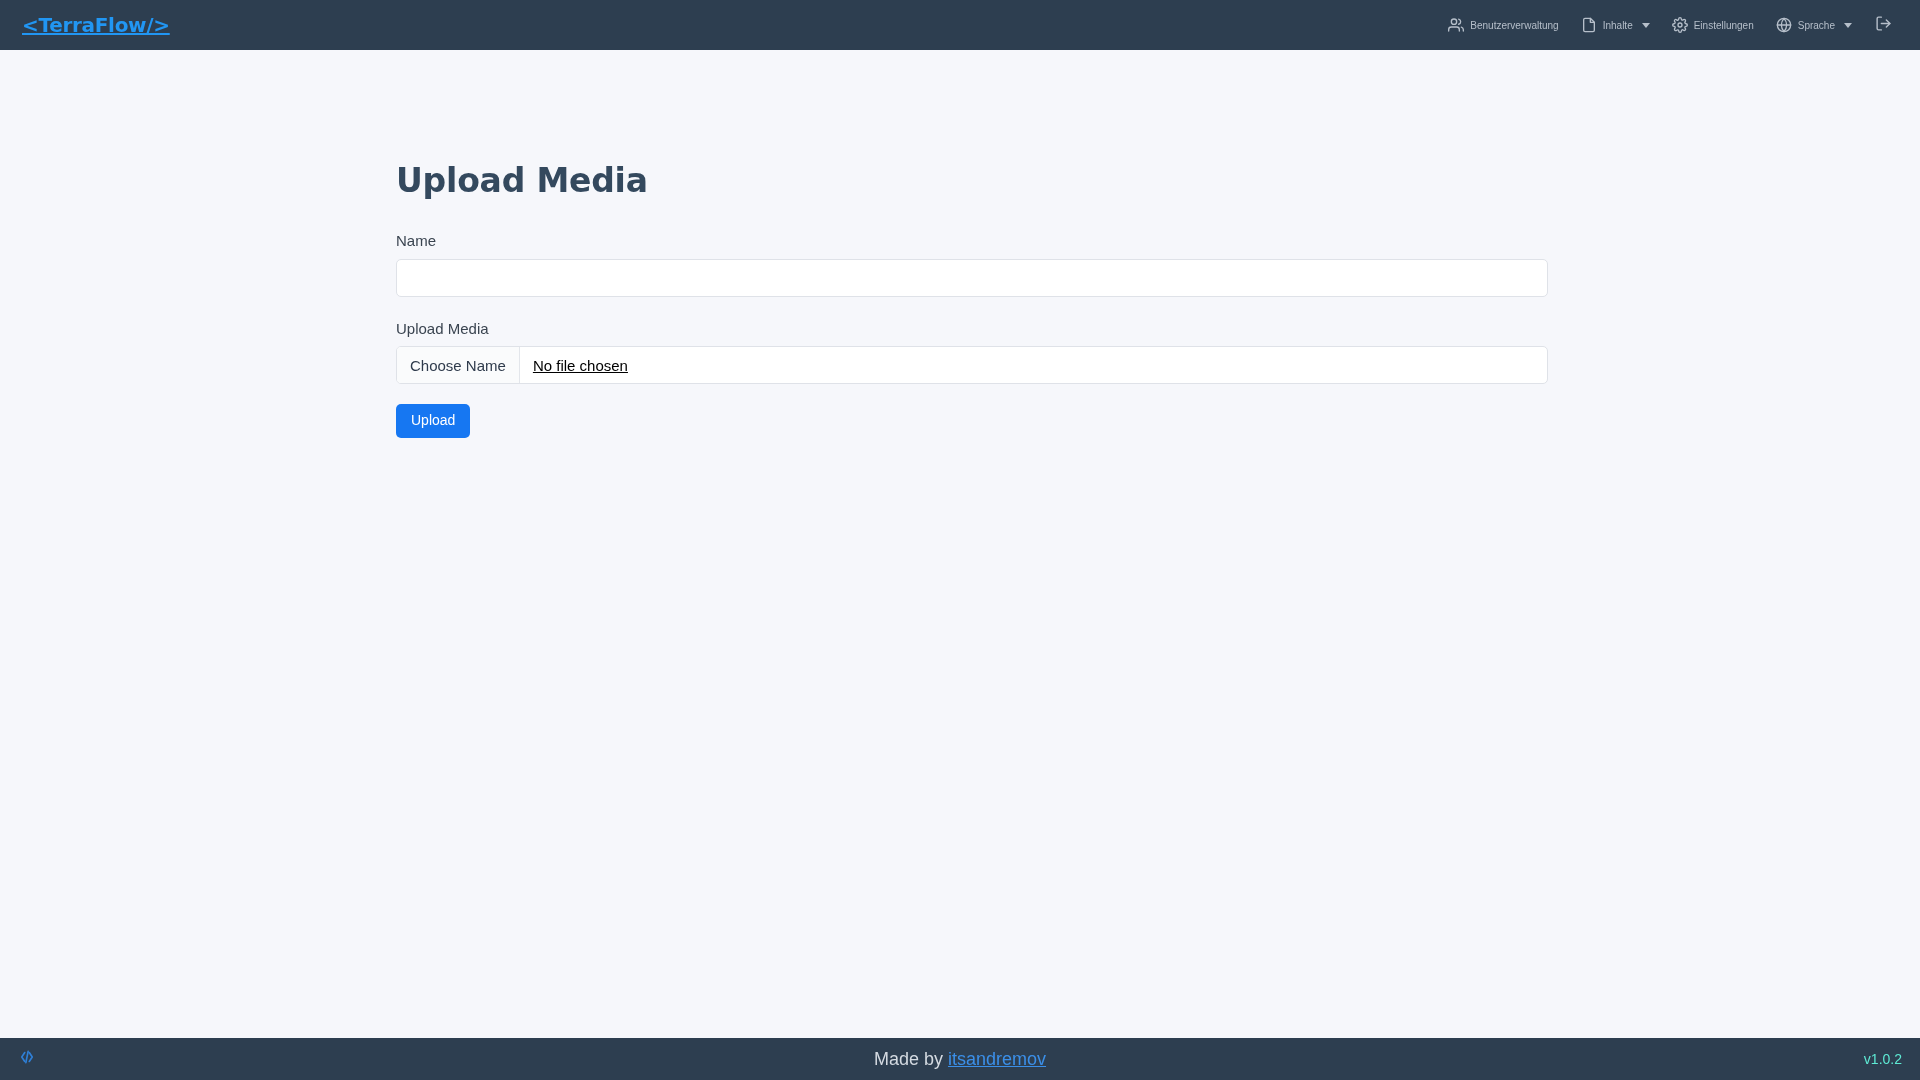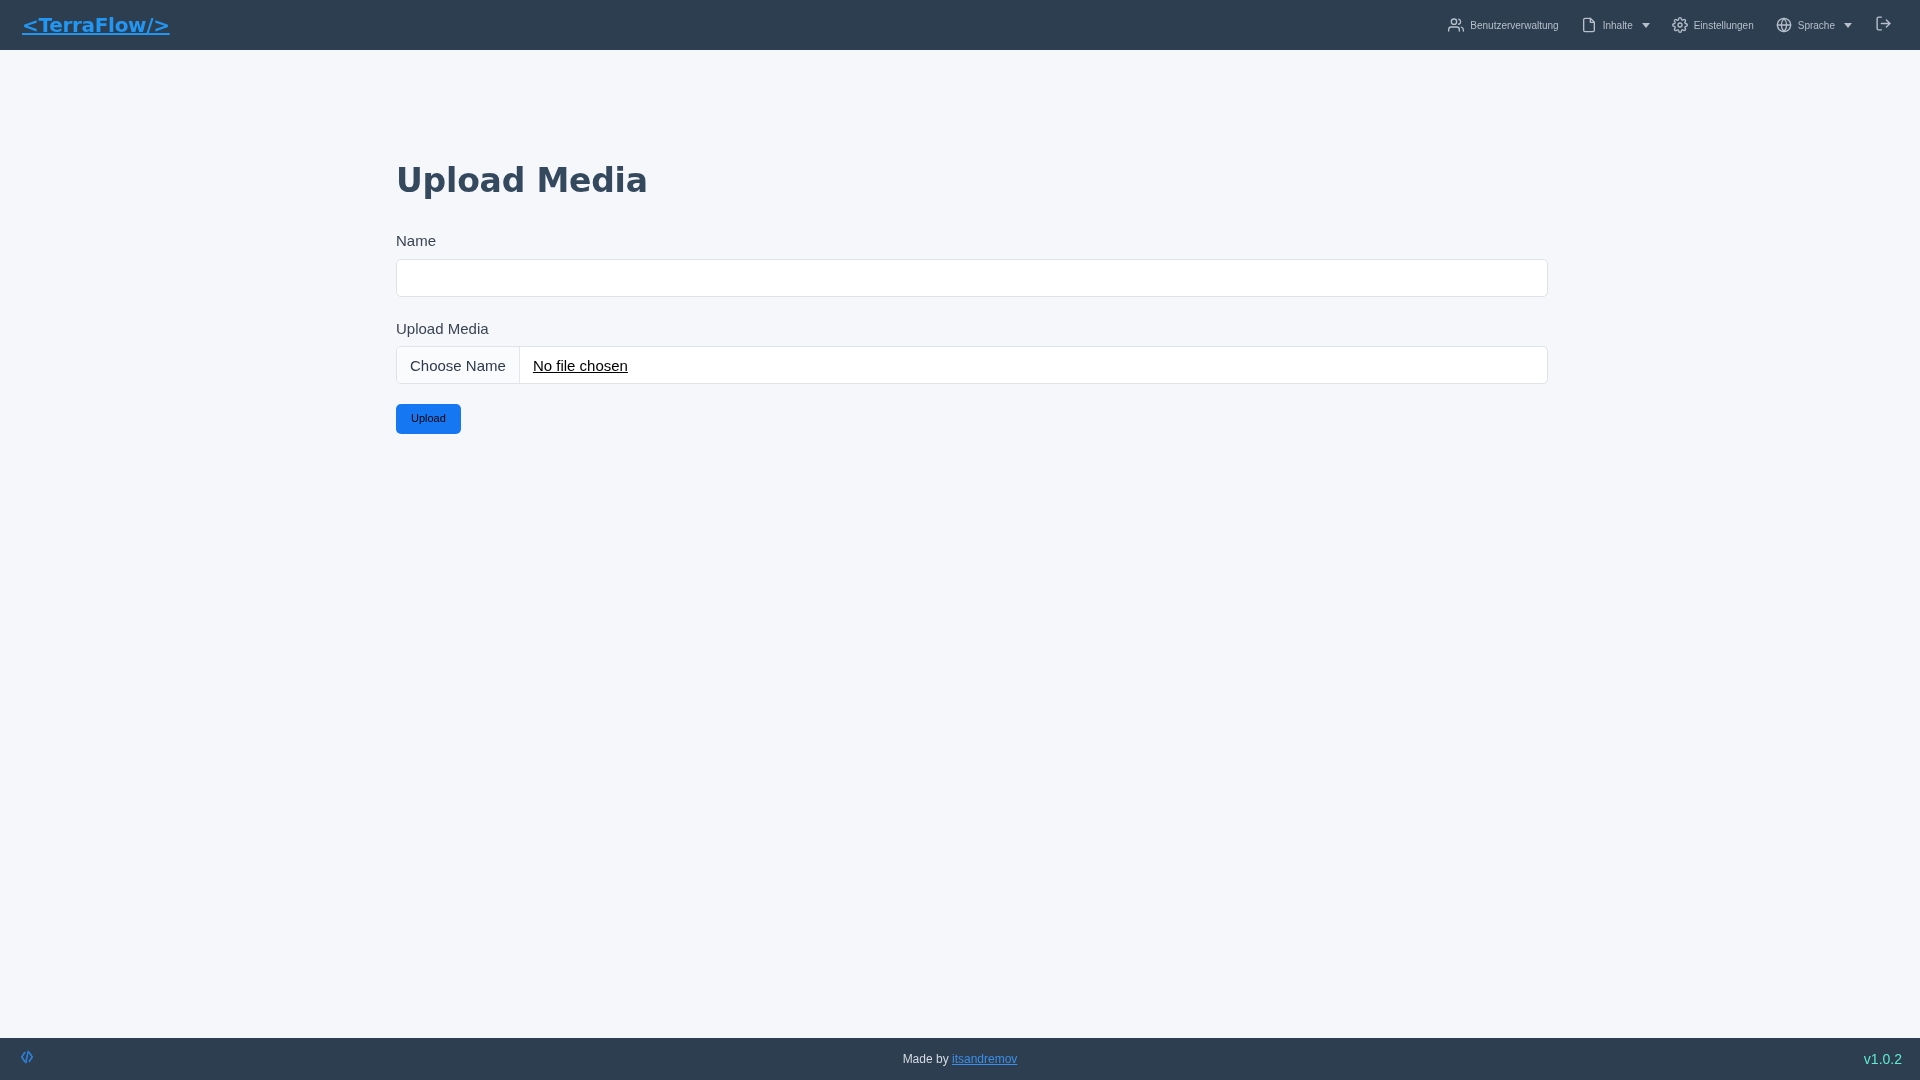--- a/index.html
+++ b/index.html
@@ -150,24 +150,24 @@
     padding: 0 13px;
     font-size: 15px;
     color: #000000;
     white-space: nowrap;
     text-decoration: underline;
   }
 
   .upload-button {
     display: inline-block;
     background: #1677f2;
-    color: #000000;
+    color: #ffffff;
     border: none;
     border-radius: 5px;
-    font-size: 11px;
+    font-size: 14px;
     font-family: "Liberation Sans", sans-serif;
     padding: 8px 15px;
     cursor: pointer;
     line-height: 1.25;
   }
 
   
   .footer {
     position: absolute;
     bottom: 0;
@@ -180,21 +180,21 @@
     justify-content: space-between;
     padding: 0 18px;
   }
 
   .footer-left { display: flex; align-items: center; }
 
   .footer-center {
     position: absolute;
     left: 0; right: 0;
     text-align: center;
-    font-size: 12px;
+    font-size: 18px;
     color: #d4dae1;
     pointer-events: none;
   }
 
   .footer-center a {
     color: #3b8fe8;
     text-decoration: underline;
     pointer-events: auto;
   }
 

